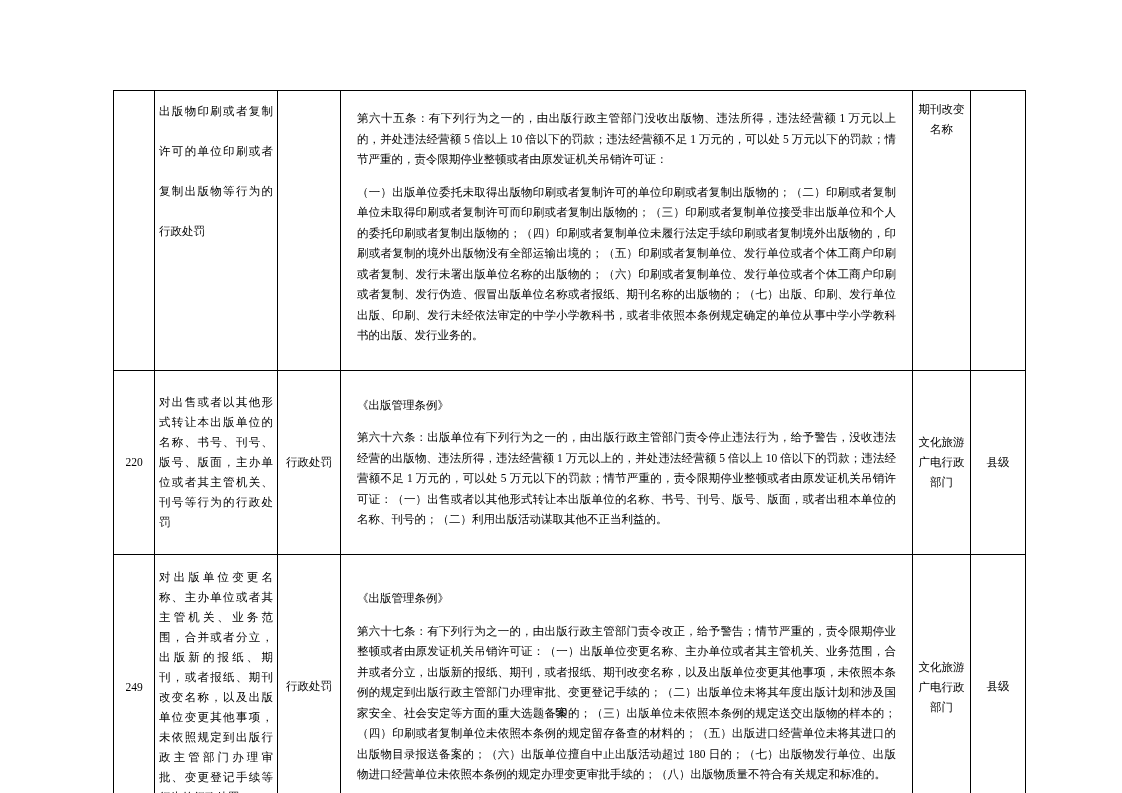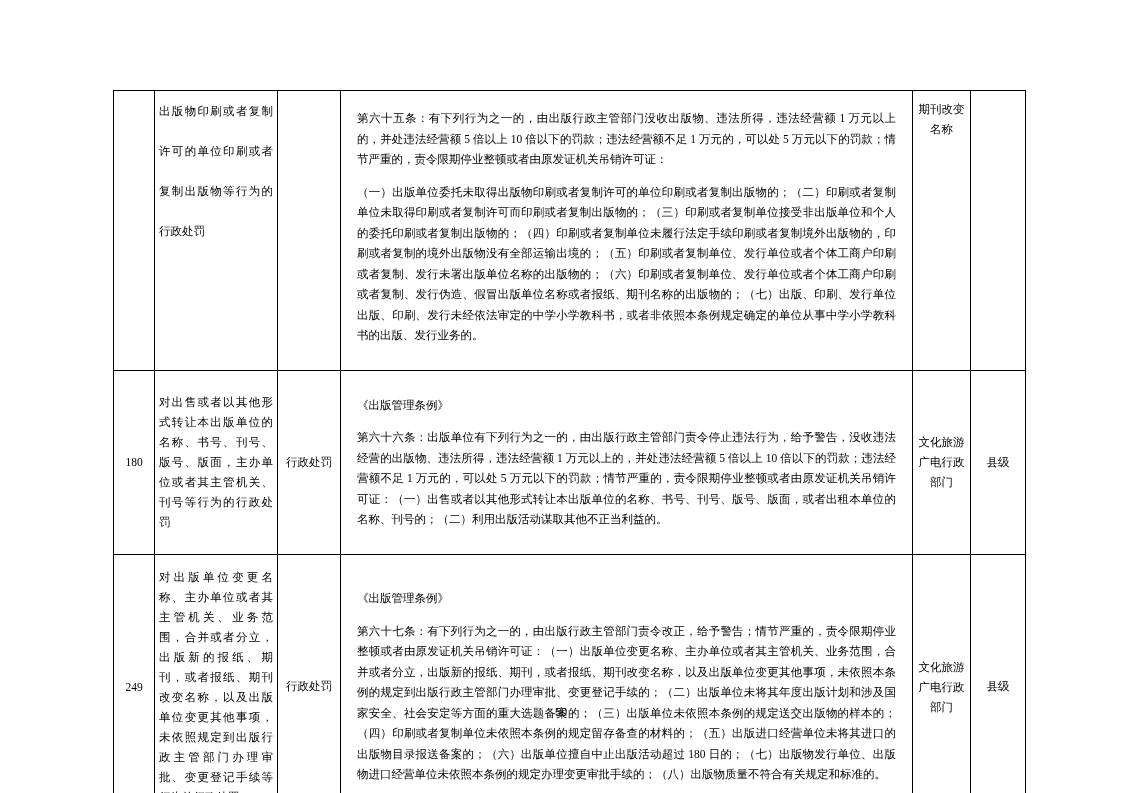--- a/index.html
+++ b/index.html
@@ -80,21 +80,21 @@
       <td class="col-type"></td>
       <td class="col-legal">
         <div class="para">第六十五条：有下列行为之一的，由出版行政主管部门没收出版物、违法所得，违法经营额 1 万元以上的，并处违法经营额 5 倍以上 10 倍以下的罚款；违法经营额不足 1 万元的，可以处 5 万元以下的罚款；情节严重的，责令限期停业整顿或者由原发证机关吊销许可证：</div>
         <div class="para">（一）出版单位委托未取得出版物印刷或者复制许可的单位印刷或者复制出版物的；（二）印刷或者复制单位未取得印刷或者复制许可而印刷或者复制出版物的；（三）印刷或者复制单位接受非出版单位和个人的委托印刷或者复制出版物的；（四）印刷或者复制单位未履行法定手续印刷或者复制境外出版物的，印刷或者复制的境外出版物没有全部运输出境的；（五）印刷或者复制单位、发行单位或者个体工商户印刷或者复制、发行未署出版单位名称的出版物的；（六）印刷或者复制单位、发行单位或者个体工商户印刷或者复制、发行伪造、假冒出版单位名称或者报纸、期刊名称的出版物的；（七）出版、印刷、发行单位出版、印刷、发行未经依法审定的中学小学教科书，或者非依照本条例规定确定的单位从事中学小学教科书的出版、发行业务的。</div>
       </td>
       <td class="col-dept">期刊改变名称</td>
       <td class="col-level"></td>
     </tr>
 
     <tr class="r1">
-      <td class="col-no">180</td>
+      <td class="col-no">220</td>
       <td class="col-item">对出售或者以其他形式转让本出版单位的名称、书号、刊号、版号、版面，主办单位或者其主管机关、刊号等行为的行政处罚</td>
       <td class="col-type">行政处罚</td>
       <td class="col-legal">
         <div class="para">《出版管理条例》</div>
         <div class="para">第六十六条：出版单位有下列行为之一的，由出版行政主管部门责令停止违法行为，给予警告，没收违法经营的出版物、违法所得，违法经营额 1 万元以上的，并处违法经营额 5 倍以上 10 倍以下的罚款；违法经营额不足 1 万元的，可以处 5 万元以下的罚款；情节严重的，责令限期停业整顿或者由原发证机关吊销许可证：（一）出售或者以其他形式转让本出版单位的名称、书号、刊号、版号、版面，或者出租本单位的名称、刊号的；（二）利用出版活动谋取其他不正当利益的。</div>
       </td>
       <td class="col-dept">文化旅游广电行政部门</td>
       <td class="col-level">县级</td>
     </tr>
 

